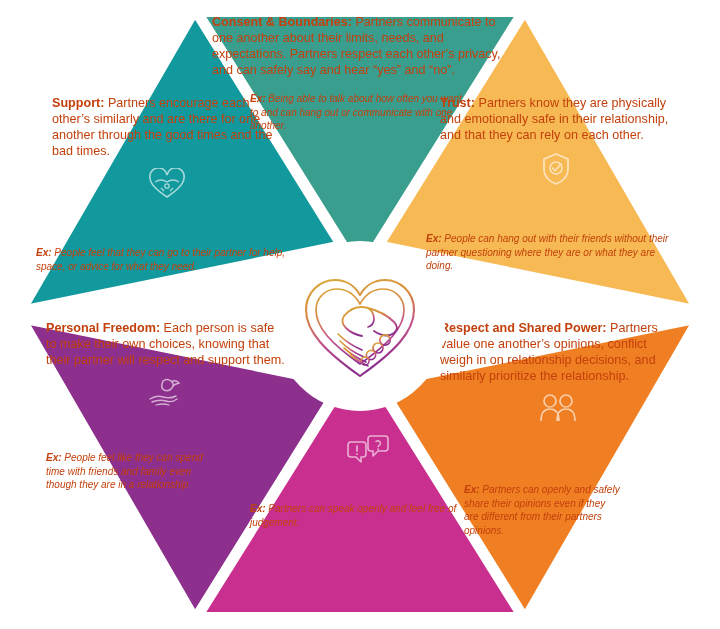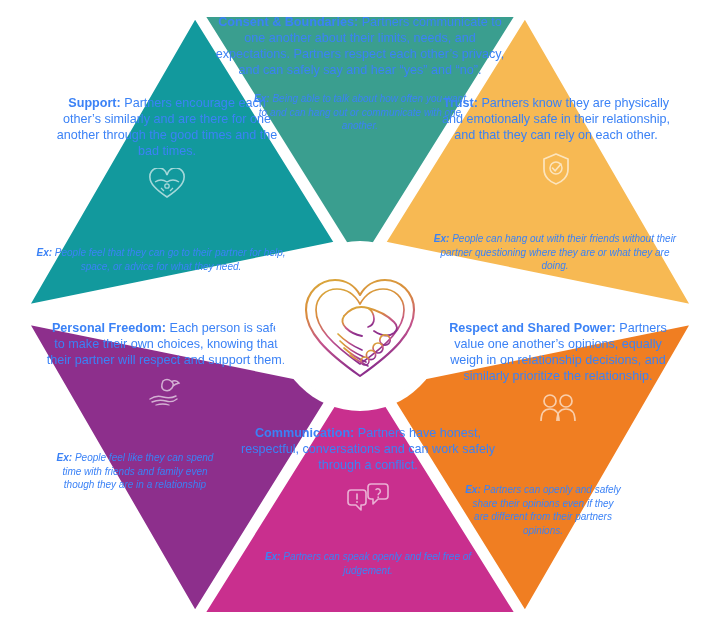--- a/index.html
+++ b/index.html
@@ -26,22 +26,22 @@
     position: absolute;
     left: 0;
     top: 0;
     width: 720px;
     height: 629px;
   }
 
   
   .wedge-text {
     position: absolute;
-    color: #3b82f6;
-    text-align: center;
+    color: #c2410c;
+    text-align: left;
     line-height: 1.28;
     box-sizing: border-box;
     pointer-events: none;
   }
   .wedge-text .title {
     font-weight: bold;
   }
   .body-txt {
     font-size: 12.6px;
   }
@@ -154,39 +154,35 @@
     </svg>
     <div class="ex-txt">
       <span class="ex-lead">Ex:</span>
       <span>People can hang out with their friends without their partner questioning where they are or what they are doing.</span>
     </div>
   </div>
 
   <div class="wedge-text" id="txt-respect">
     <div class="body-txt">
       <span class="title">Respect and Shared Power:</span>
-      <span>Partners value one another’s opinions, equally weigh in on relationship decisions, and similarly prioritize the relationship.</span>
+      <span>Partners value one another’s opinions, conflict weigh in on relationship decisions, and similarly prioritize the relationship.</span>
     </div>
     <svg class="wedge-icon" width="42" height="30" viewBox="0 0 42 30">
       <circle cx="13" cy="8" r="6" fill="none" stroke="#ffffff" stroke-width="1.7"></circle>
       <circle cx="29" cy="8" r="6" fill="none" stroke="#ffffff" stroke-width="1.7"></circle>
       <path d="M4 28 C4 19 8 16 13 16 C18 16 22 19 22 28" fill="none" stroke="#ffffff" stroke-width="1.7"></path>
       <path d="M20 28 C20 19 24 16 29 16 C34 16 38 19 38 28" fill="none" stroke="#ffffff" stroke-width="1.7"></path>
     </svg>
     <div class="ex-txt">
       <span class="ex-lead">Ex:</span>
       <span>Partners can openly and safely share their opinions even if they are different from their partners opinions.</span>
     </div>
   </div>
 
   <div class="wedge-text" id="txt-comm">
-    <div class="body-txt">
-      <span class="title">Communication:</span>
-      <span>Partners have honest, respectful, conversations and can work safely through a conflict.</span>
-    </div>
     <svg class="wedge-icon" width="46" height="30" viewBox="0 0 46 30">
       <path d="M26 2 h14 a3 3 0 0 1 3 3 v9 a3 3 0 0 1 -3 3 h-7 l-5 5 v-5 h-2 a3 3 0 0 1 -3 -3 v-9 a3 3 0 0 1 3 -3 Z" fill="none" stroke="#ffffff" stroke-width="1.6" stroke-linejoin="round"></path>
       <path d="M31 7.5 a2.6 2.6 0 0 1 4.4 1.9 c0 1.8 -2.2 2 -2.2 3.4" fill="none" stroke="#ffffff" stroke-width="1.5" stroke-linecap="round"></path>
       <circle cx="33.2" cy="15.2" r="0.9" fill="#ffffff"></circle>
       <path d="M18 8 H6 a3 3 0 0 0 -3 3 v9 a3 3 0 0 0 3 3 h5 l5 5 v-5 h2 a3 3 0 0 0 3 -3 v-9 a3 3 0 0 0 -3 -3 Z" fill="none" stroke="#ffffff" stroke-width="1.6" stroke-linejoin="round"></path>
       <path d="M12 12 v5" stroke="#ffffff" stroke-width="1.7" stroke-linecap="round"></path>
       <circle cx="12" cy="20" r="0.95" fill="#ffffff"></circle>
     </svg>
     <div class="ex-txt">
       <span class="ex-lead">Ex:</span>

